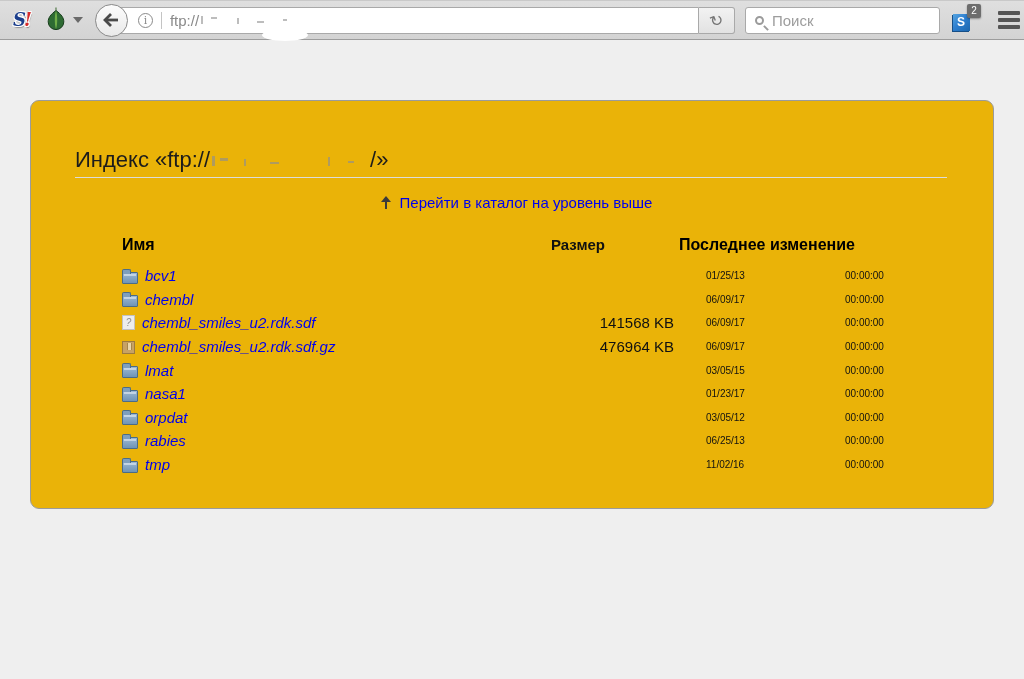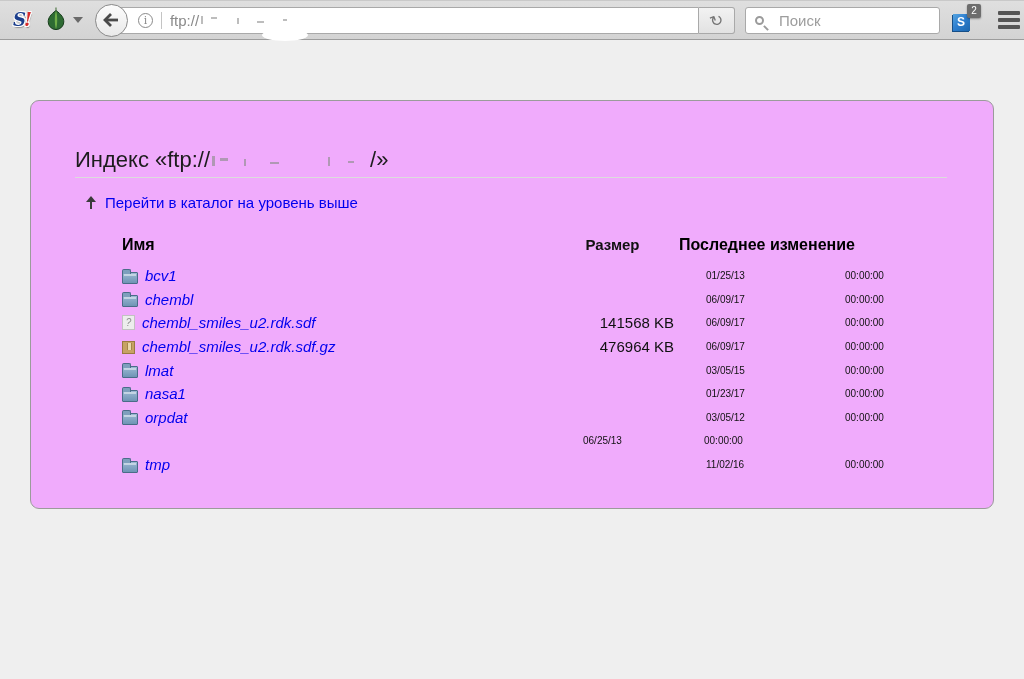--- a/index.html
+++ b/index.html
@@ -43,21 +43,21 @@
       linear-gradient(#9a9a9a,#9a9a9a), linear-gradient(#9a9a9a,#9a9a9a), linear-gradient(#9a9a9a,#9a9a9a);
     background-size: 2px 8px, 6px 2px, 2px 6px, 7px 2px, 4px 2px;
     background-position: 2px 2px, 12px 3px, 38px 4px, 58px 7px, 84px 5px; }
   .smudge { position: absolute; background: #fff; border-radius: 50%; }
   .reload-btn { width: 36px; height: 27px; border: 1px solid #a9a9a9; border-left: none;
     border-radius: 0 3px 3px 0; background: linear-gradient(#f2f2f2, #e2e2e2);
     display: flex; align-items: center; justify-content: center; cursor: pointer; }
   .reload-glyph { font-family: "DejaVu Sans", sans-serif; font-size: 16px; color: #757575; transform: rotate(-20deg); }
 
   .search-field { display: flex; align-items: center; height: 27px; width: 208px; margin-left: 10px;
-    background: #fff; border: 1px solid #a9a9a9; border-radius: 3px; padding: 0 9px; gap: 7px; }
+    background: #fff; border: 1px solid #a9a9a9; border-radius: 3px; padding: 0 9px; }
   .mag { width: 9px; height: 9px; border: 2px solid #9b9b9b; border-radius: 50%; position: relative; flex: 0 0 auto; }
   .mag::after { content: ""; position: absolute; width: 2px; height: 6px; background: #9b9b9b;
     left: 8px; top: 7px; transform: rotate(-45deg); }
   .search-input { border: none; outline: none; background: transparent; margin-left: 8px;
     font-size: 15px; width: 100%; font-family: "Liberation Sans", sans-serif; color: #444; }
   .search-input::placeholder { color: #9d9d9d; opacity: 1; }
 
   .sess { position: relative; width: 21px; height: 21px; margin-left: 13px; cursor: pointer; }
   .sess-cube { position: absolute; left: 0; bottom: 0; width: 17px; height: 17px;
     background: linear-gradient(135deg, #57a5e0 0%, #2e7fd0 45%, #1c66ad 100%);
@@ -66,45 +66,45 @@
   .sess-badge { position: absolute; top: -6px; right: -9px; min-width: 14px; height: 14px;
     background: #6d6d6d; border-radius: 2px; color: #fff; font-size: 10px; line-height: 14px;
     text-align: center; padding: 0 2px; box-shadow: 0 1px 2px rgba(0,0,0,.35); }
 
   .menu-btn { margin-left: 22px; display: flex; flex-direction: column; gap: 3px; cursor: pointer; padding: 4px; }
   .menu-btn i { display: block; width: 22px; height: 4px; background: #555; border-radius: 1px; }
 
   
   .page { width: 100%; height: 638px; background: #efefef; }
   .card { position: relative; margin: 60px auto 0; width: 964px; height: 409px;
-    background: #f0abfc; border: 1px solid #9b9b9b; border-radius: 9px; padding: 46px 46px 0 44px; }
+    background: #eab308; border: 1px solid #9b9b9b; border-radius: 9px; padding: 46px 46px 0 44px; }
 
   .page-title { font-size: 22px; font-weight: normal; color: #1c1c1c; white-space: nowrap; }
   .redact-title { width: 160px; height: 15px;
     background-image: linear-gradient(#8f8f8f,#8f8f8f), linear-gradient(#8f8f8f,#8f8f8f),
       linear-gradient(#8f8f8f,#8f8f8f), linear-gradient(#8f8f8f,#8f8f8f),
       linear-gradient(#8f8f8f,#8f8f8f), linear-gradient(#8f8f8f,#8f8f8f);
     background-size: 3px 10px, 8px 3px, 2px 7px, 9px 2px, 2px 9px, 6px 2px;
     background-position: 2px 2px, 10px 4px, 34px 5px, 60px 8px, 118px 3px, 138px 7px; }
   .title-rule { border: none; border-top: 1px solid #dcdcdc; margin-top: 4px; position: relative; }
 
-  .up-row { margin-top: 16px; margin-left: 11px; display: flex; align-items: center; }
+  .up-row { margin-top: 16px; margin-left: 11px; display: flex; align-items: center; justify-content: center; }
   .up-arrow { position: relative; width: 10px; height: 13px; margin-right: 9px; flex: 0 0 auto; }
   .up-arrow::before { content: ""; position: absolute; top: 0; left: 0; width: 0; height: 0;
     border-left: 5px solid transparent; border-right: 5px solid transparent; border-bottom: 6px solid #3b3b3b; }
   .up-arrow::after { content: ""; position: absolute; top: 4px; left: 4px; width: 2px; height: 9px; background: #3b3b3b; }
   a.bluelink { color: #0000EE; text-decoration: none; font-size: 15px; }
 
   .listing { margin-left: 47px; margin-top: 25px; }
   .lrow { display: grid; grid-template-columns: 429px 123px 141px 120px; align-items: center; height: 23.6px; }
   .thead { height: 28px; align-items: start; }
   .th { font-weight: bold; font-size: 16px; color: #000; }
   .cell-name { display: flex; align-items: center; overflow: hidden; font-style: italic; }
   .cell-size { text-align: right; font-size: 15px; color: #111; }
-  .th-size { text-align: center; }
+  .th-size { text-align: left; }
   .cell-date { padding-left: 32px; font-size: 10px; color: #111; }
   .th-modified { grid-column: 3 / 5; padding-left: 5px; }
   .cell-time { padding-left: 30px; font-size: 10px; color: #111; }
 
   .ficon { flex: 0 0 auto; margin-right: 7px; position: relative; }
   .icon-folder { width: 16px; height: 12px; margin-top: 4px;
     background: linear-gradient(#9cb8d3, #6f94b5); border: 1px solid #4a6c88; border-radius: 1px; }
   .icon-folder::before { content: ""; position: absolute; top: -4px; left: -1px; width: 7px; height: 4px;
     background: #7e9fbd; border: 1px solid #4a6c88; border-bottom: none; border-radius: 2px 2px 0 0; }
   .icon-folder::after { content: ""; position: absolute; top: 1px; left: 1px; right: 1px; height: 2px;
@@ -251,20 +251,24 @@
     <div class="cell-name">
       <span class="ficon icon-folder"></span>
       <a href="#" class="bluelink fname">orpdat</a>
     </div>
     <div class="cell-size"></div>
     <div class="cell-date">03/05/12</div>
     <div class="cell-time">00:00:00</div>
   </div>
 
   <div class="lrow">
+    <div class="cell-name">
+      <span class="ficon icon-folder"></span>
+      <a href="#" class="bluelink fname">rabies</a>
+    </div>
     <div class="cell-size"></div>
     <div class="cell-date">06/25/13</div>
     <div class="cell-time">00:00:00</div>
   </div>
 
   <div class="lrow">
     <div class="cell-name">
       <span class="ficon icon-folder"></span>
       <a href="#" class="bluelink fname">tmp</a>
     </div>

